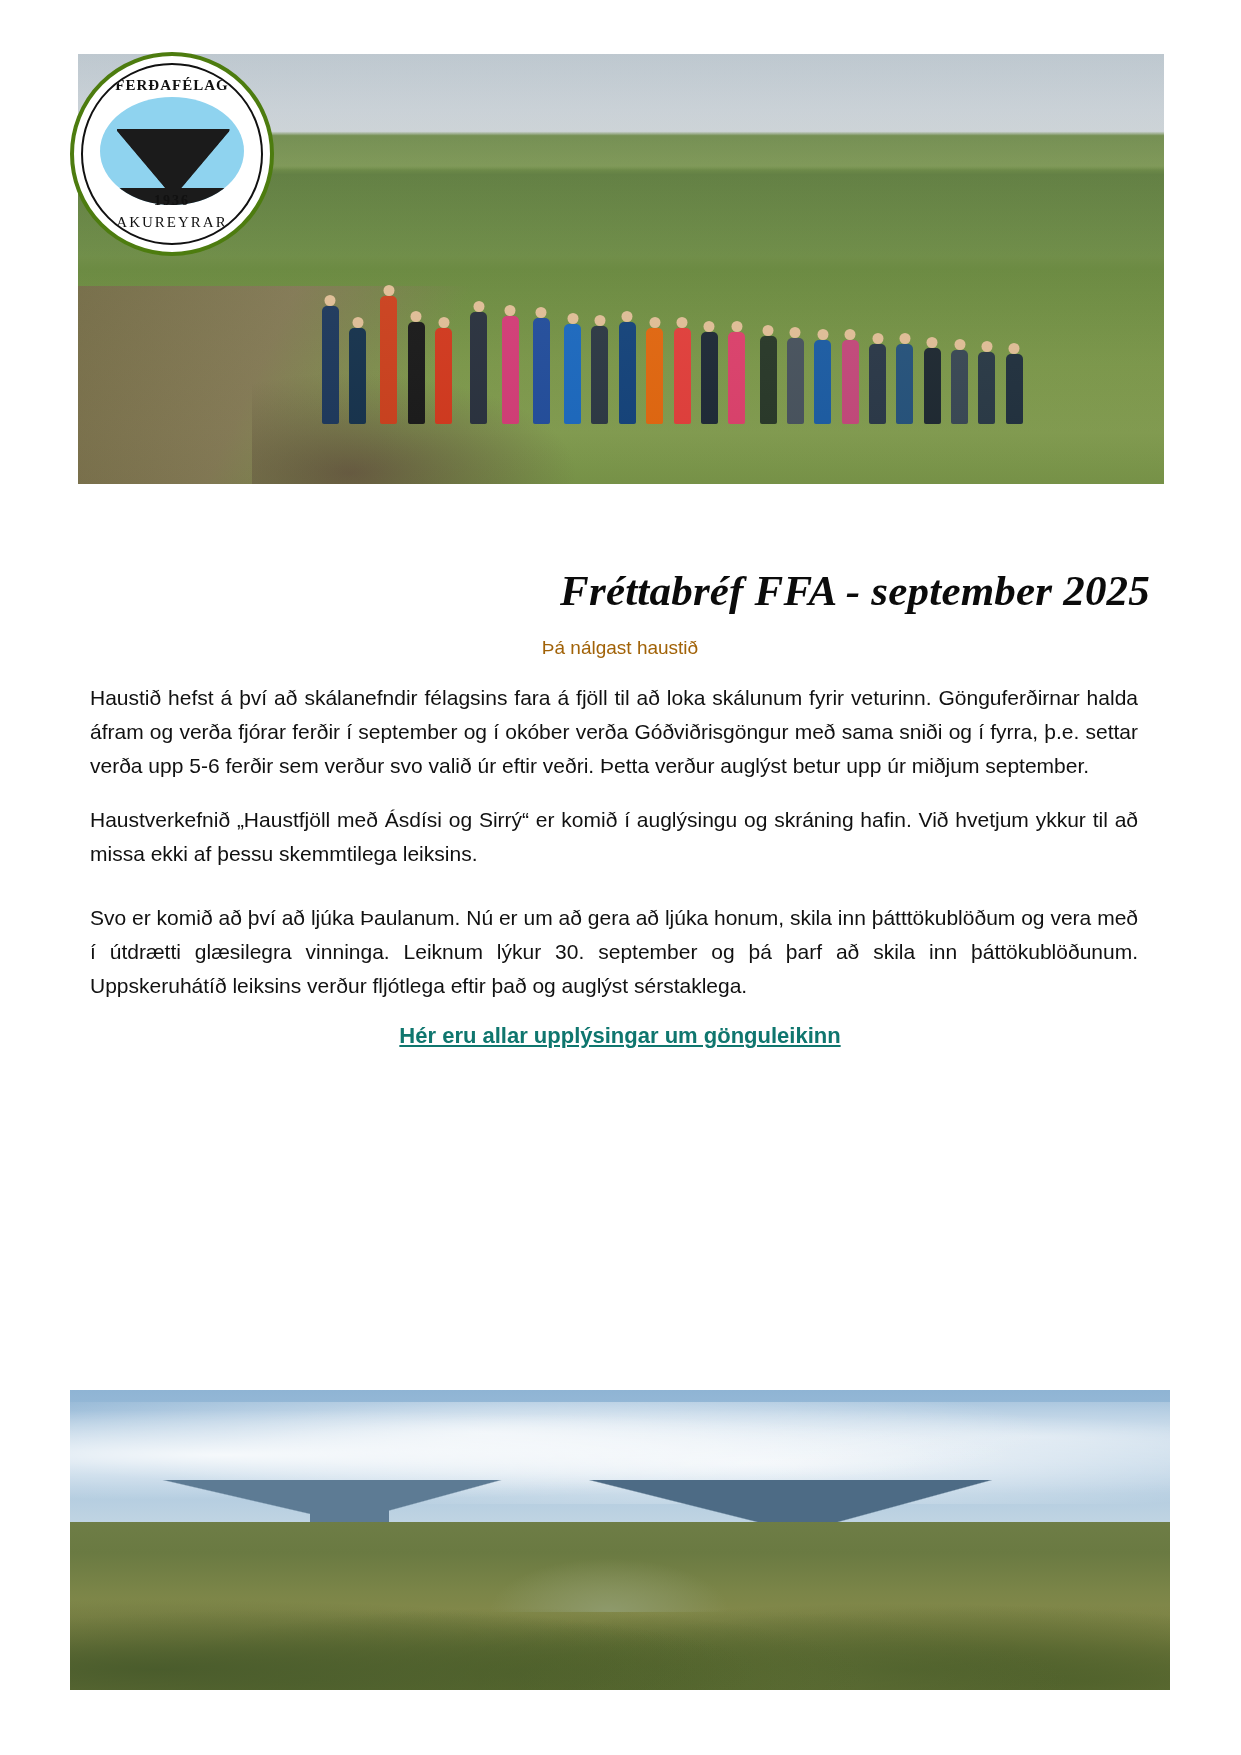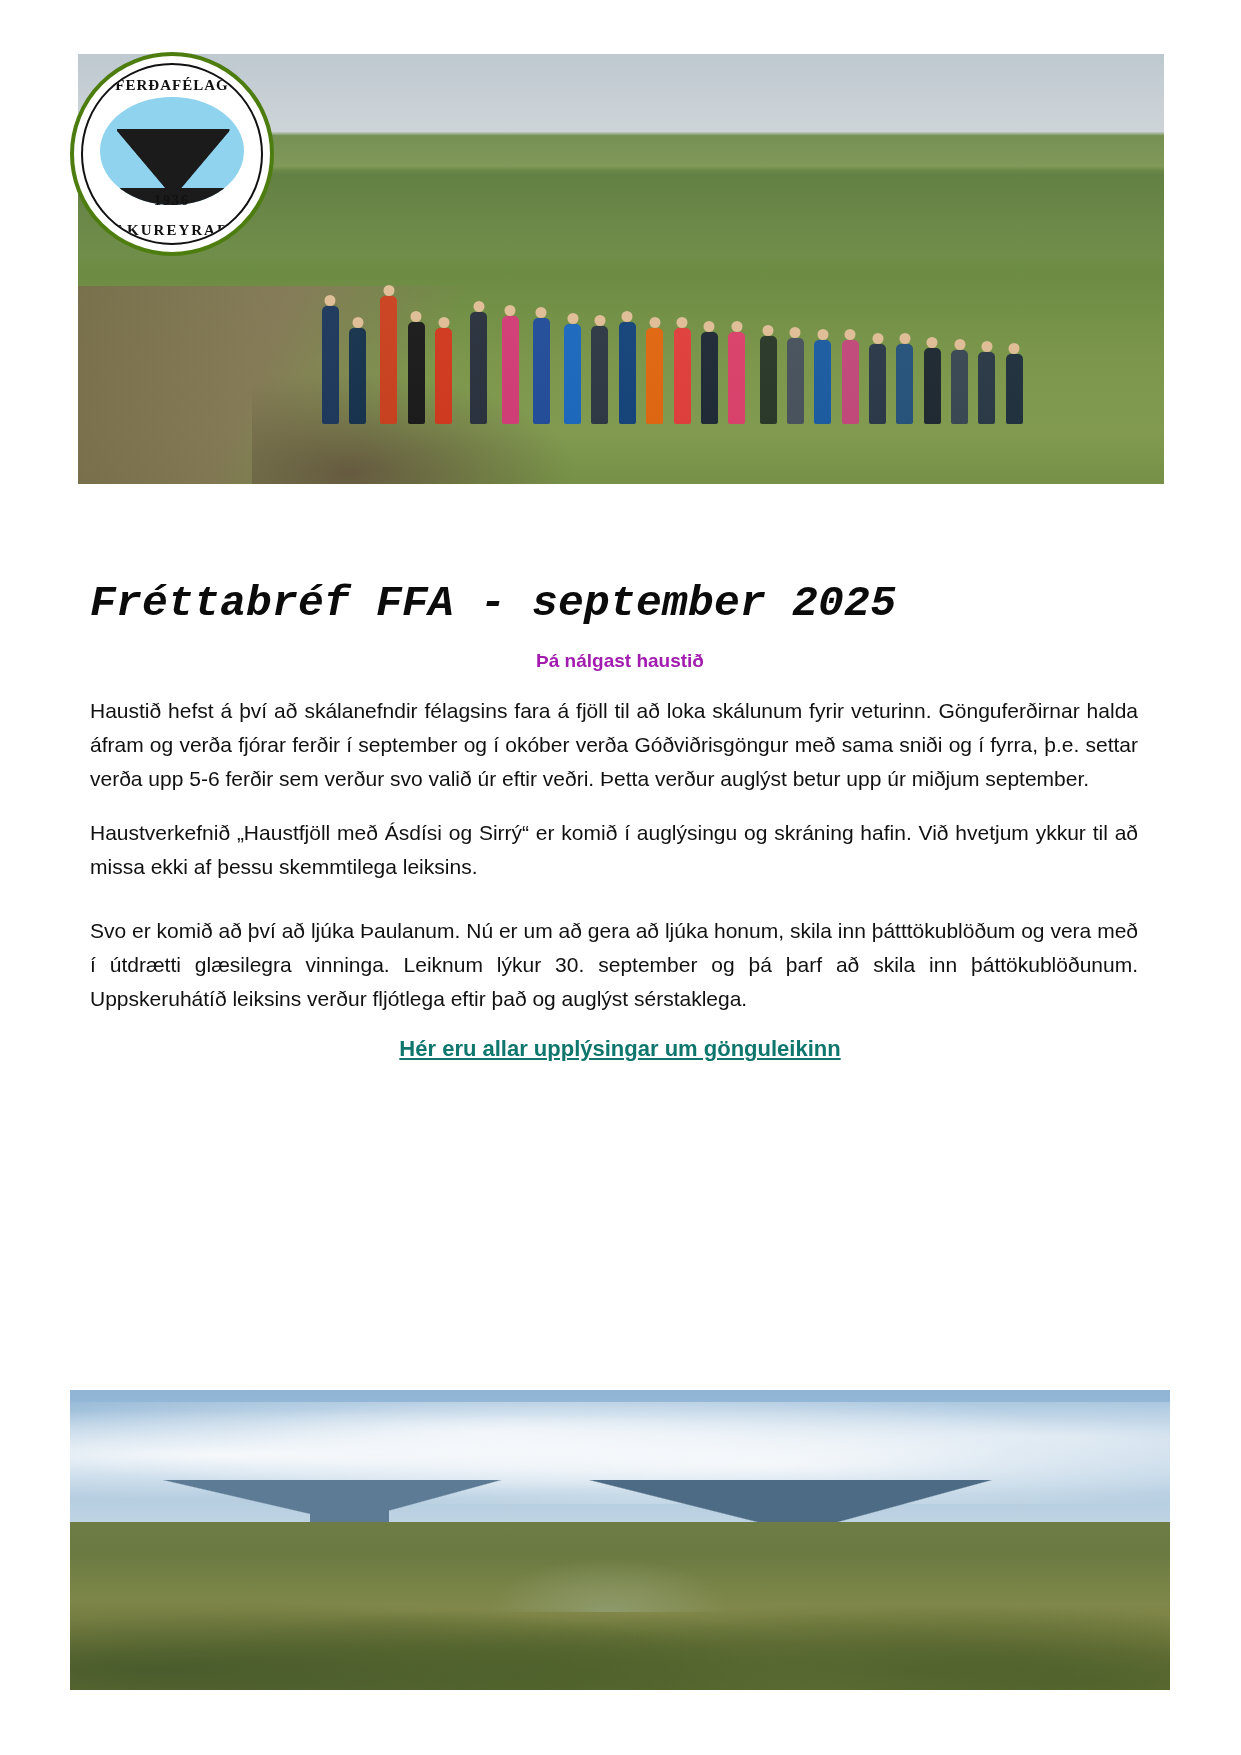--- a/index.html
+++ b/index.html
@@ -153,56 +153,56 @@
     font-family: "Liberation Serif", serif;
     color: #111;
     letter-spacing: 1px;
   }
   .logo-text-top {
     top: 12px;
     font-size: 15px;
     font-weight: bold;
   }
   .logo-text-bottom {
-    bottom: 4px;
+    bottom: 12px;
     font-size: 15px;
-    font-weight: bold;
+    font-weight: normal;
     letter-spacing: 2px;
   }
   .logo-year {
     bottom: 34px;
     font-size: 14px;
     font-weight: bold;
     letter-spacing: 2px;
   }
 
   
   .content {
     position: absolute;
     left: 90px;
     top: 565px;
     width: 1060px;
   }
   h1.title {
-    font-family: Liberation Mono, monospace;
+    font-family: Liberation Serif, serif;
     font-style: italic;
     font-weight: bold;
     font-size: 43px;
-    text-align: left;
-    margin: 14px 0 22px 0;
+    text-align: right;
+    margin: 1px 0 22px 0;
     color: #0b0b0b;
     letter-spacing: .2px;
   }
   h2.subtitle {
     font-family: "Liberation Sans", sans-serif;
     font-size: 19px;
-    font-weight: bold;
+    font-weight: normal;
     text-align: center;
     margin: 0 0 22px 0;
-    color: #a21caf;
+    color: #a16207;
   }
   p.body {
     font-family: "Liberation Sans", sans-serif;
     font-size: 21px;
     line-height: 1.62;
     text-align: justify;
     text-justify: inter-word;
     margin: 0 12px 20px 0;
     color: #111;
   }

